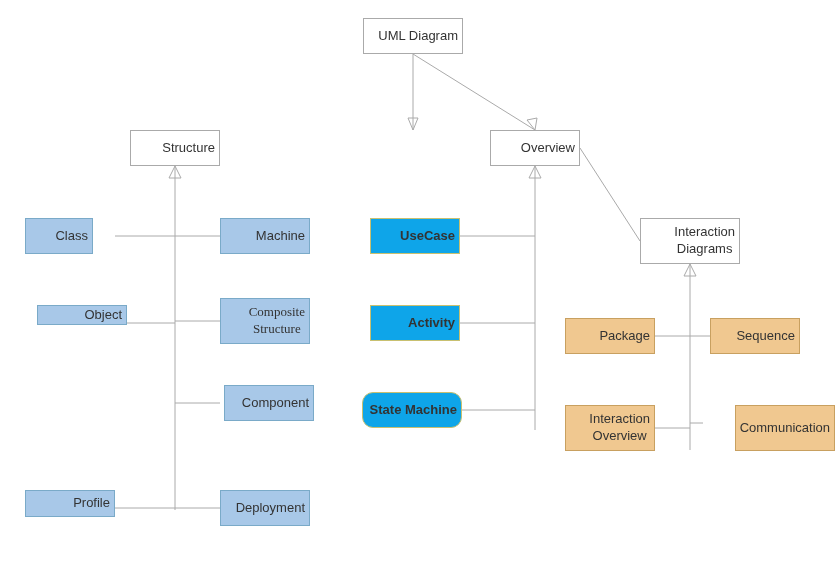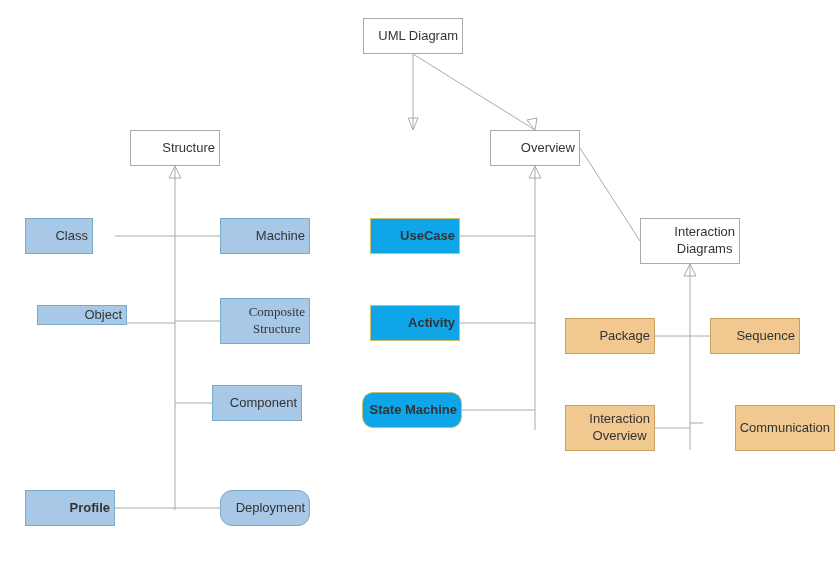--- a/index.html
+++ b/index.html
@@ -132,29 +132,29 @@
   </div>
 
   <div class="box blue" style="left:25px;top:305px;width:90px;height:20px;margin-left:12px;">
     <span>Object</span>
   </div>
 
   <div class="box blue" style="left:220px;top:298px;width:90px;height:46px;font-family:Liberation Serif, serif;">
     <span>Composite<br>Structure</span>
   </div>
 
-  <div class="box blue" style="left:212px;top:385px;width:90px;height:36px;">
+  <div class="box blue" style="left:224px;top:385px;width:90px;height:36px;">
     <span>Component</span>
   </div>
 
-  <div class="box blue" style="left:25px;top:490px;width:90px;height:36px;font-weight:bold;">
+  <div class="box blue" style="left:25px;top:490px;width:90px;height:27px;">
     <span>Profile</span>
   </div>
 
-  <div class="box blue" style="left:220px;top:490px;width:90px;height:36px;border-radius:12px;">
+  <div class="box blue" style="left:220px;top:490px;width:90px;height:36px;">
     <span>Deployment</span>
   </div>
 
   <div class="box yellow" style="left:370px;top:218px;width:90px;height:36px;">
     <span>UseCase</span>
   </div>
 
   <div class="box yellow" style="left:370px;top:305px;width:90px;height:36px;padding-left:28px;">
     <span>Activity</span>
   </div>

